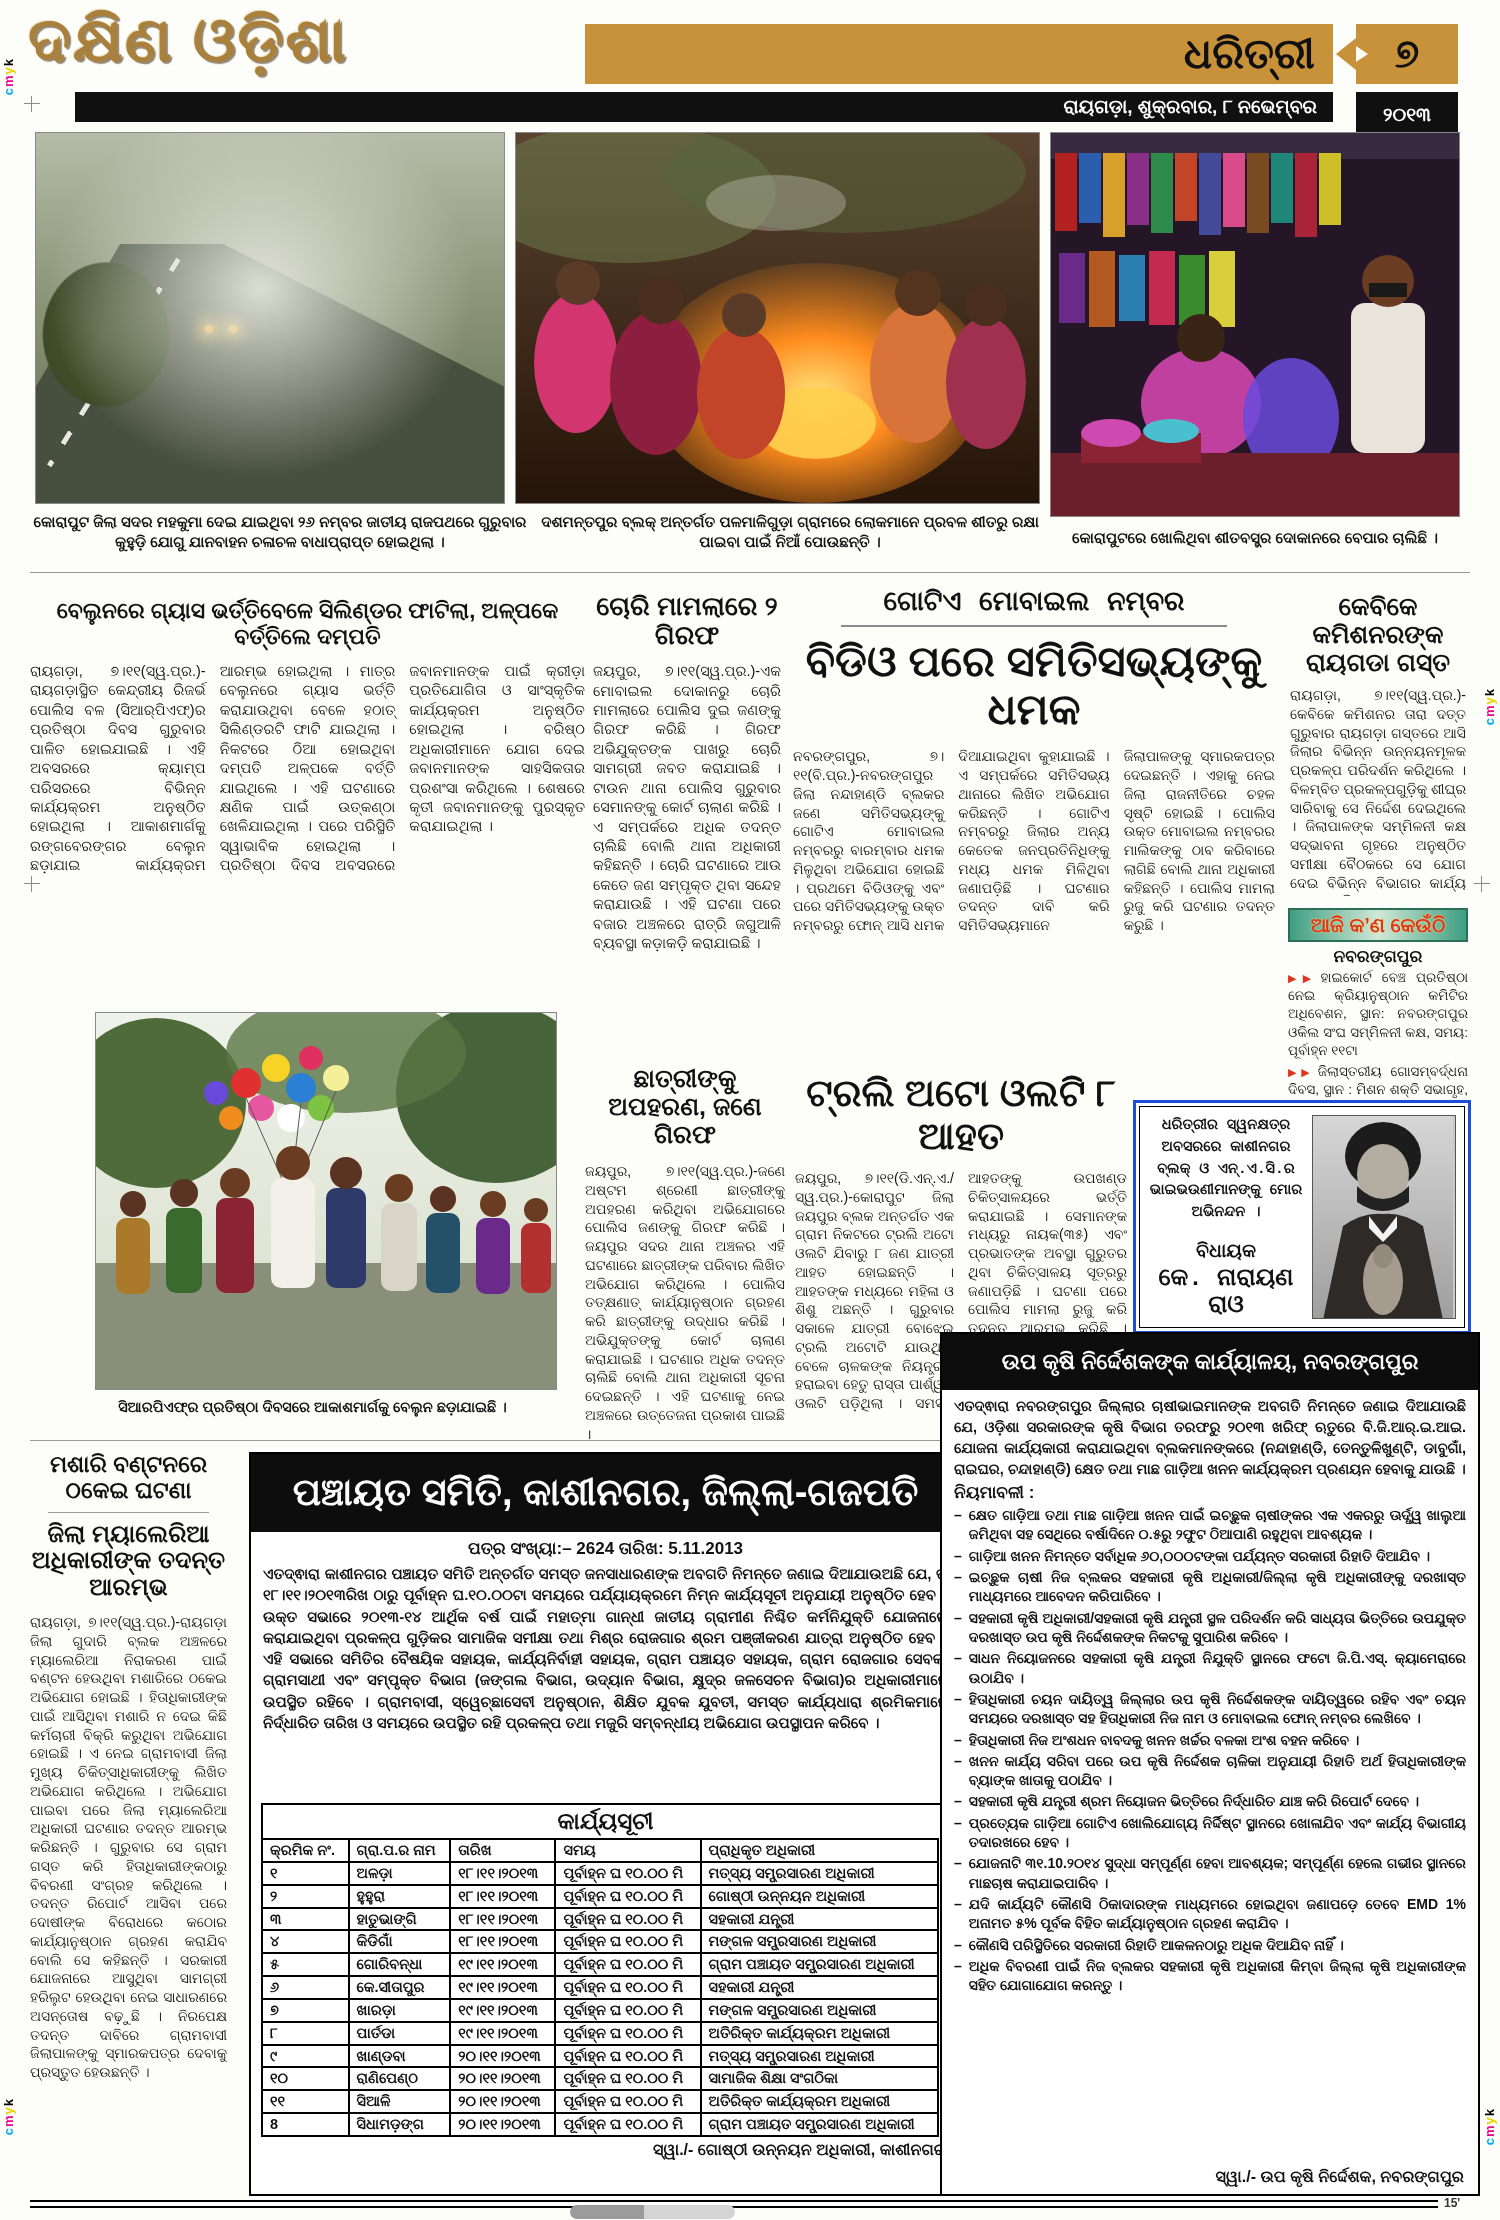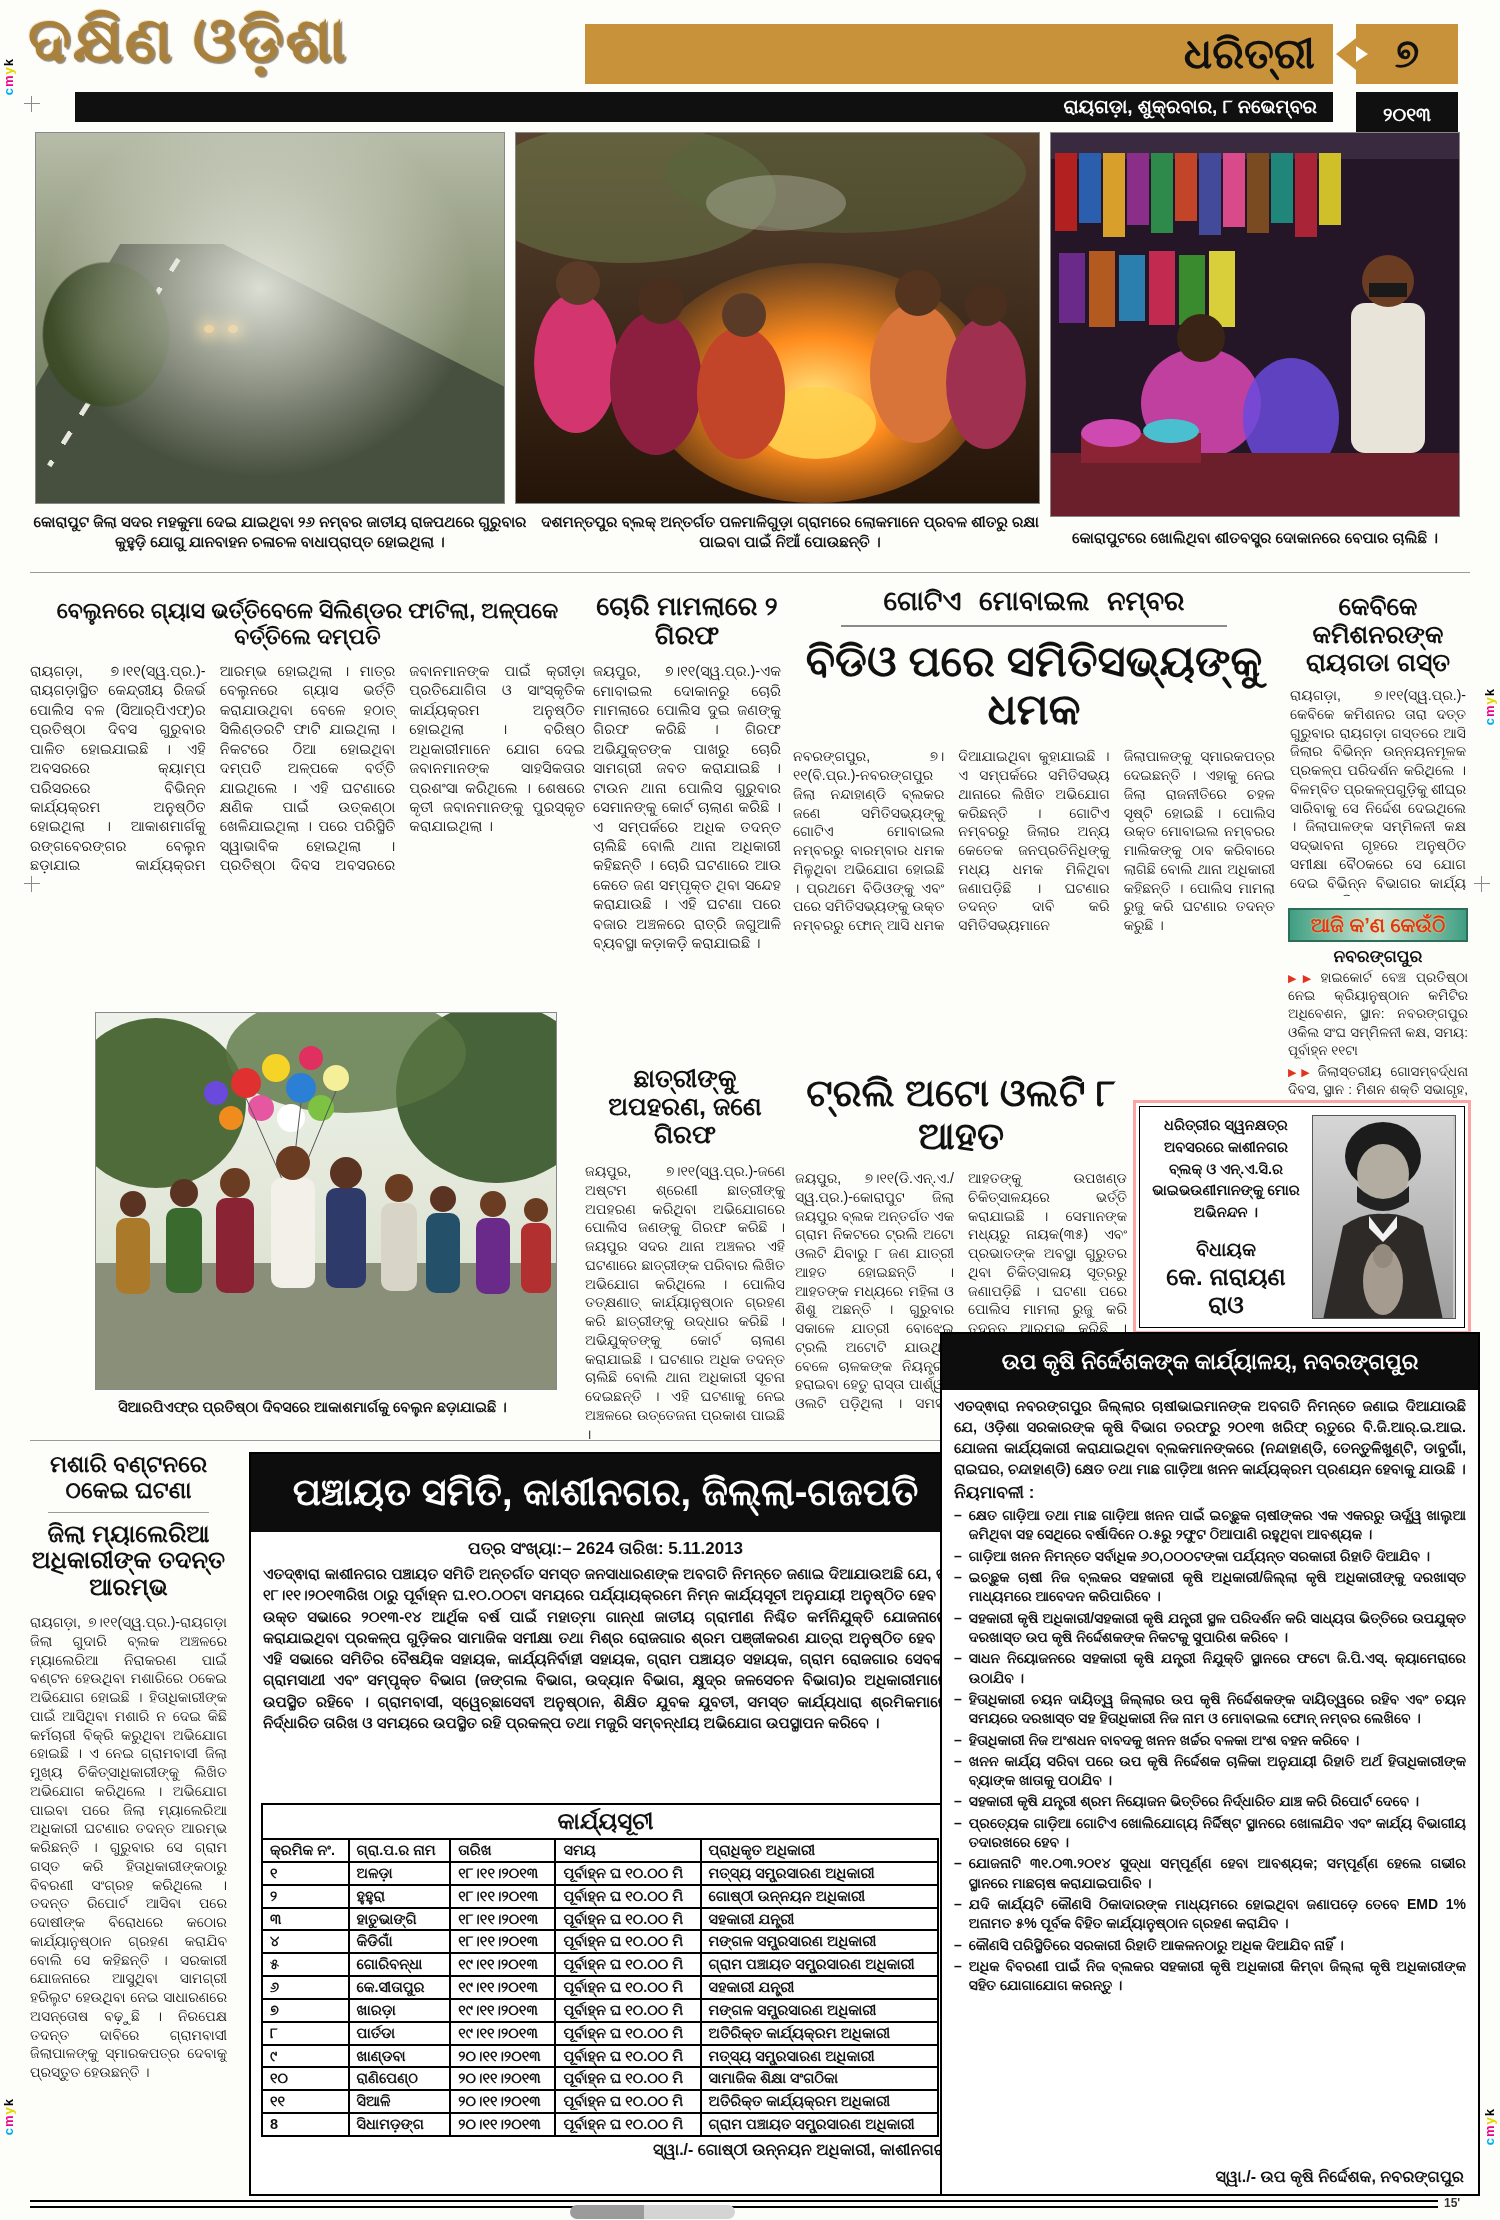--- a/index.html
+++ b/index.html
@@ -61,21 +61,21 @@
 
   
   .aji-title{height:34px;background:linear-gradient(90deg,#3f9e82,#cfe8d6 50%,#3f9e82);
       border:2px solid #2c6e58;box-sizing:border-box;display:flex;align-items:center;justify-content:center;
       font-size:20px;font-weight:800;color:#e2341d;text-shadow:0 0 2px #f7e26b;}
   .aji-place{font-size:17px;font-weight:700;text-align:center;margin:5px 0 2px;}
   .aji-item{font-size:13.5px;line-height:1.35;text-align:justify;margin-bottom:3px;}
   .aji-item .arrows{color:#e2341d;font-size:11px;margin-right:3px;}
 
   
-  .mla-outer{border:3px solid #fca5a5;background:#fff;}
+  .mla-outer{border:3px solid #1d4ed8;background:#fff;font-family:Liberation Mono, monospace;}
   .mla-inner{position:absolute;inset:3px;border:1px solid #000;display:flex;padding:8px;box-sizing:border-box;gap:8px;}
   .mla-text{flex:1;display:flex;flex-direction:column;justify-content:space-between;text-align:center;}
   .mla-greet{font-size:14.5px;font-weight:600;line-height:1.5;}
   .mla-role{font-size:19px;font-weight:700;}
   .mla-name{font-size:24px;font-weight:800;margin-top:2px;}
   .mla-photo{width:142px;border:1px solid #555;overflow:hidden;background:#c9c9c9;}
 
   
   .notice{border:2px solid #000;background:#fff;box-sizing:border-box;}
   .notice-head{background:#0d0d0d;color:#fff;display:flex;align-items:center;justify-content:center;font-weight:800;}
@@ -518,21 +518,21 @@
             <span>ସହକାରୀ କୃଷି ଯନ୍ତ୍ରୀ ଶ୍ରମ ନିୟୋଜନ ଭିତ୍ତିରେ ନିର୍ଦ୍ଧାରିତ ଯାଞ୍ଚ କରି ରିପୋର୍ଟ ଦେବେ ।</span>
           </div>
 
           <div class="rule">
             <span class="dash">–</span>
             <span>ପ୍ରତ୍ୟେକ ଗାଡ଼ିଆ ଗୋଟିଏ ଖୋଲିଯୋଗ୍ୟ ନିର୍ଦ୍ଦିଷ୍ଟ ସ୍ଥାନରେ ଖୋଳାଯିବ ଏବଂ କାର୍ଯ୍ୟ ବିଭାଗୀୟ ତଦାରଖରେ ହେବ ।</span>
           </div>
 
           <div class="rule">
             <span class="dash">–</span>
-            <span>ଯୋଜନାଟି ୩୧.୦୩.୨୦୧୪ ସୁଦ୍ଧା ସମ୍ପୂର୍ଣ୍ଣ ହେବା ଆବଶ୍ୟକ; ସମ୍ପୂର୍ଣ୍ଣ ହେଲେ ଗଭୀର ସ୍ଥାନରେ ମାଛଚାଷ କରାଯାଇପାରିବ ।</span>
+            <span>ଯୋଜନାଟି ୩୧.10.୨୦୧୪ ସୁଦ୍ଧା ସମ୍ପୂର୍ଣ୍ଣ ହେବା ଆବଶ୍ୟକ; ସମ୍ପୂର୍ଣ୍ଣ ହେଲେ ଗଭୀର ସ୍ଥାନରେ ମାଛଚାଷ କରାଯାଇପାରିବ ।</span>
           </div>
 
           <div class="rule">
             <span class="dash">–</span>
             <span>ଯଦି କାର୍ଯ୍ୟଟି କୌଣସି ଠିକାଦାରଙ୍କ ମାଧ୍ୟମରେ ହୋଇଥିବା ଜଣାପଡ଼େ ତେବେ EMD 1% ଅନାମତ ୫% ପୂର୍ବକ ବିହିତ କାର୍ଯ୍ୟାନୁଷ୍ଠାନ ଗ୍ରହଣ କରାଯିବ ।</span>
           </div>
 
           <div class="rule">
             <span class="dash">–</span>
             <span>କୌଣସି ପରିସ୍ଥିତିରେ ସରକାରୀ ରିହାତି ଆକଳନଠାରୁ ଅଧିକ ଦିଆଯିବ ନାହିଁ ।</span>

